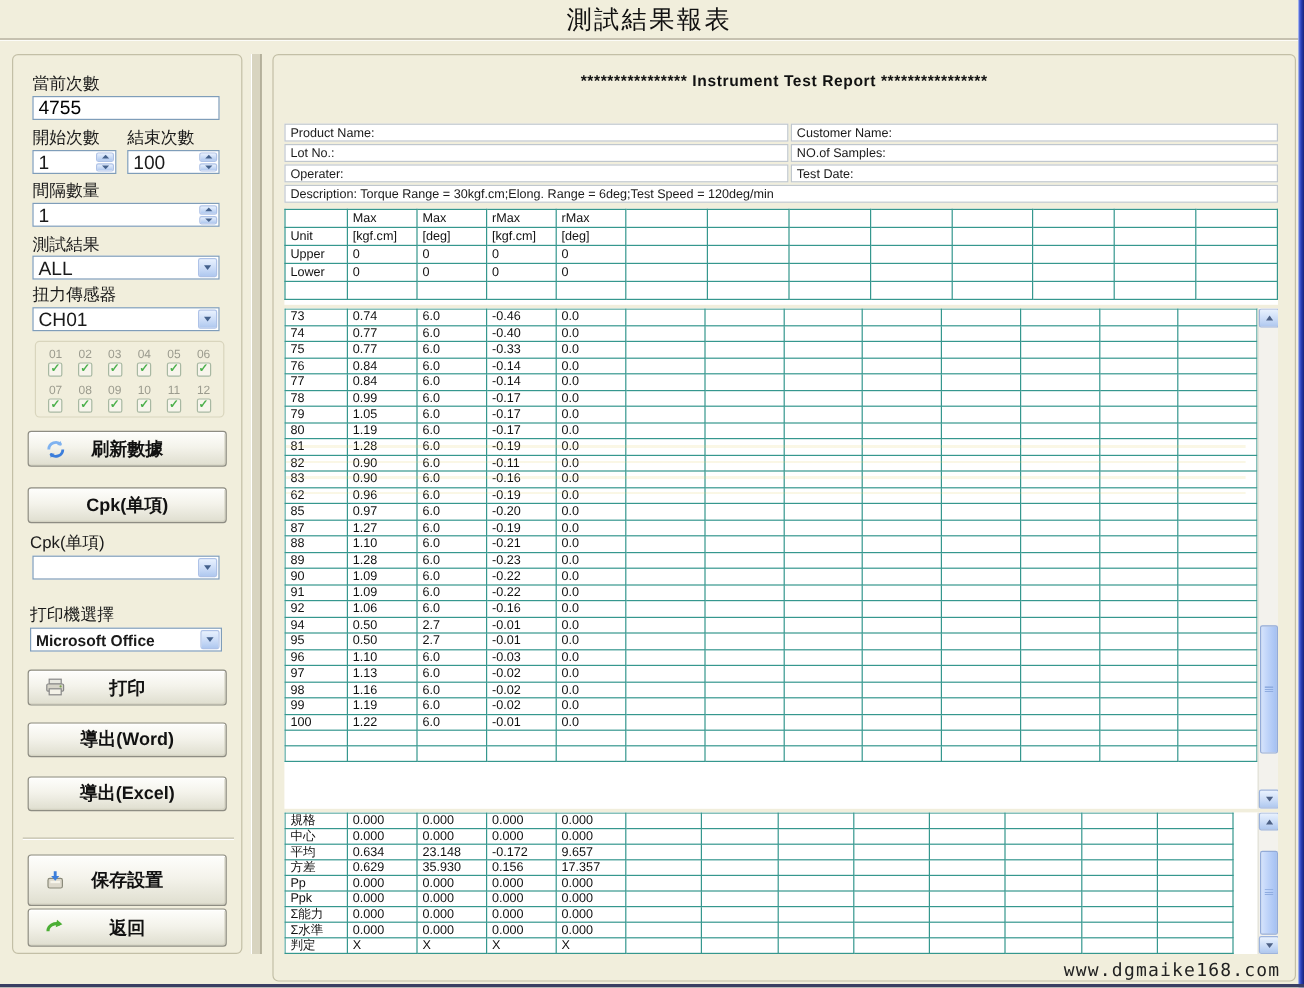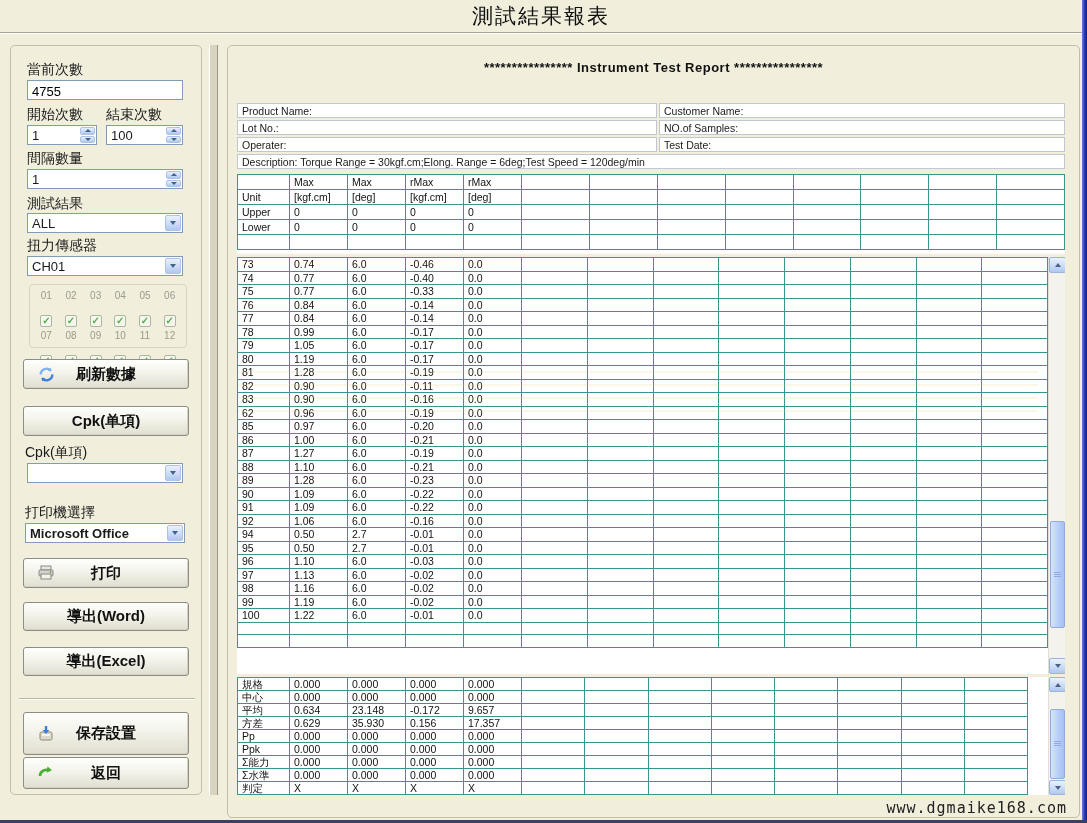--- a/index.html
+++ b/index.html
@@ -20,42 +20,42 @@
     border-bottom:1px solid #A9A593; box-shadow:0 1px 0 #FFFFFF;
     display:flex; align-items:center; justify-content:center; }
   .titlebar .title { font-family:"Liberation Serif", serif; font-size:21px; letter-spacing:2px; color:#111; }
 
   
   .left-panel { position:absolute; left:10px; top:45px; width:192px; height:750px;
     border:1px solid #C3BFA6; border-radius:5px; }
   .lbl { position:absolute; left:16px; font-size:14px; color:#1a1a1a; white-space:nowrap; }
 
   .txt, .combo, .spin { position:absolute; height:20px; background:#fff;
-    border:1px solid #7F9DB9; font-size:13px; }
+    border:1px solid #7F9DB9; font-size:16px; }
   .txt { padding:2px 0 0 4px; font-family:"Liberation Sans",sans-serif; }
   input.txt { outline:none; }
 
   .combo { padding:2px 18px 0 4px; overflow:hidden; white-space:nowrap; }
   .combo .drop { position:absolute; right:1px; top:1px; width:16px; height:16px;
     background:linear-gradient(180deg,#E8F1FE 0%,#CBDCF7 55%,#AFC8EF 100%);
     border:1px solid #AEC2E7; border-radius:2px;
     display:flex; align-items:center; justify-content:center; }
   .arrow-dn { width:0; height:0; border-left:3px solid transparent; border-right:3px solid transparent; border-top:4px solid #44618C; }
   .arrow-up-sm { width:0; height:0; border-left:3px solid transparent; border-right:3px solid transparent; border-bottom:3px solid #44618C; }
   .arrow-dn-sm { width:0; height:0; border-left:3px solid transparent; border-right:3px solid transparent; border-top:3px solid #44618C; }
 
   .spin { padding:2px 18px 0 4px; }
   .spin .btns { position:absolute; right:1px; top:1px; width:15px; height:16px; display:flex; flex-direction:column; gap:1px; }
   .spin .sb { flex:1; background:linear-gradient(180deg,#E8F1FE,#AFC8EF); border:1px solid #AEC2E7; border-radius:2px;
     display:flex; align-items:center; justify-content:center; }
 
   .chk-group { position:absolute; left:18px; top:238px; width:158px; height:64px;
     border:1px solid #D9D5BD; border-radius:4px; padding:5px 4px 0 4px;
     display:grid; grid-template-columns:repeat(6,1fr); row-gap:3px; }
-  .chk { display:flex; flex-direction:column; align-items:center; gap:14px; }
+  .chk { display:flex; flex-direction:column; align-items:center; gap:1px; }
   .chk-label { font-size:10px; color:#9B9B8E; }
   .chk-box { width:12px; height:12px; background:#F7F5EC; border:1px solid #A8B8A2; border-radius:2px;
     font-size:10px; line-height:10px; color:#4CB04C; text-align:center; font-weight:bold; }
 
   .btn { position:absolute; left:12px; width:166px;
     background:linear-gradient(180deg,#FEFEFC 0%,#F4F3EB 45%,#DFDECF 100%);
     border:1px solid #8E8D83; border-radius:3px; box-shadow:inset 0 1px 0 #FFFFFF, inset -1px -1px 0 #D4D2C2;
     font-weight:bold; font-size:15px; color:#111;
     display:flex; align-items:center; justify-content:center; cursor:default; }
   .btn .bicon { position:absolute; left:12px; width:20px; height:18px; display:flex; align-items:center; justify-content:center; }
@@ -636,35 +636,20 @@
             <td></td>
             <td></td>
             <td></td>
             <td></td>
             <td></td>
             <td></td>
             <td></td>
             <td></td>
           </tr>
           <tr>
-            <td>86</td>
-            <td>1.00</td>
-            <td>6.0</td>
-            <td>-0.21</td>
-            <td>0.0</td>
-            <td></td>
-            <td></td>
-            <td></td>
-            <td></td>
-            <td></td>
-            <td></td>
-            <td></td>
-            <td></td>
-          </tr>
-          <tr>
             <td>87</td>
             <td>1.27</td>
             <td>6.0</td>
             <td>-0.19</td>
             <td>0.0</td>
             <td></td>
             <td></td>
             <td></td>
             <td></td>
             <td></td>

